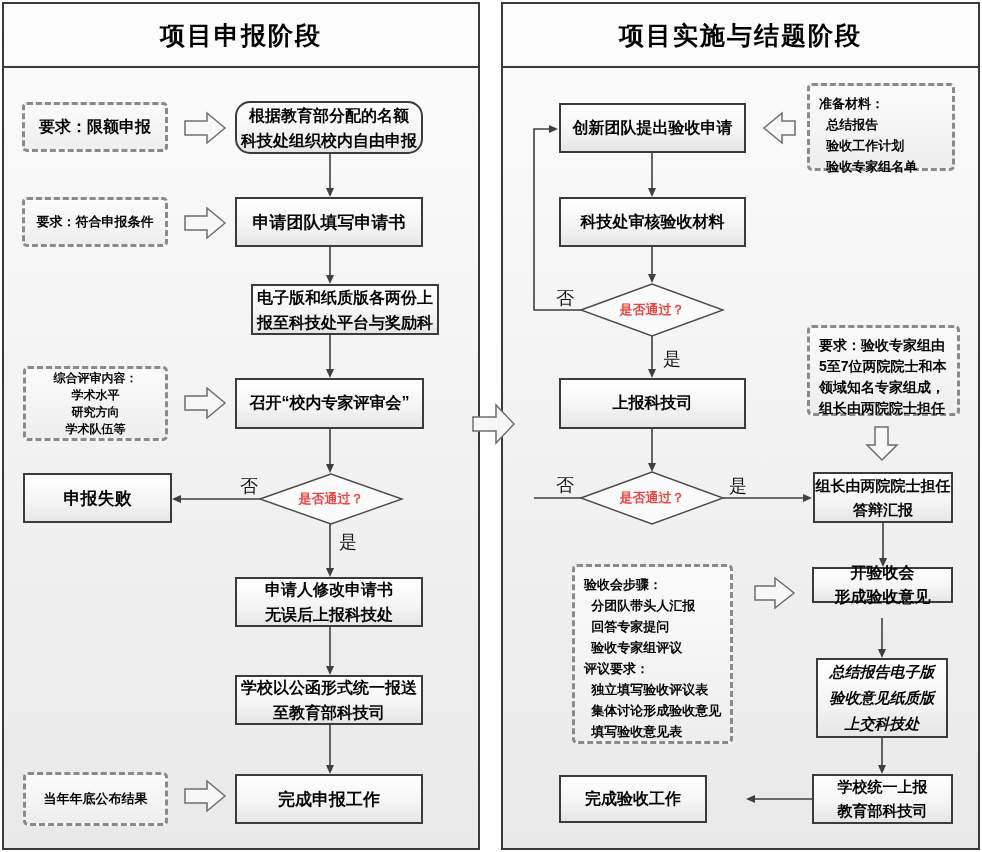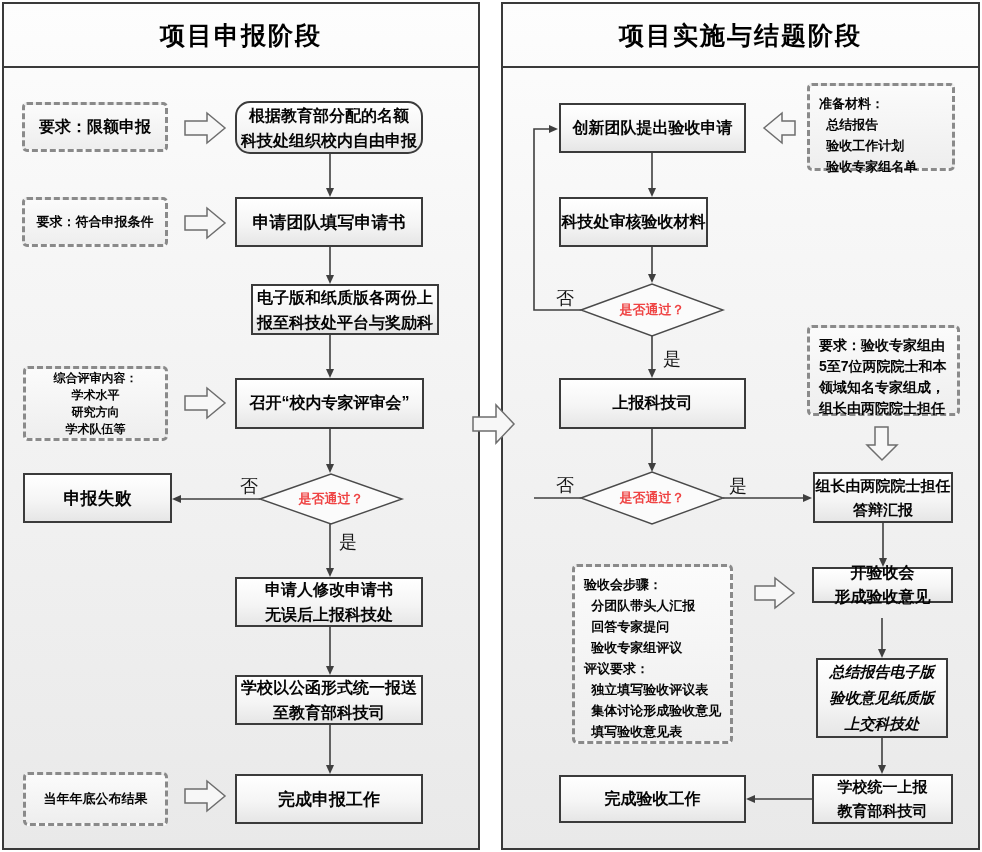--- a/index.html
+++ b/index.html
@@ -145,21 +145,21 @@
 
   <div class="node dashed" style="left:23px;top:772px;width:145px;height:54px;font-size:13px;">当年年底公布结果</div>
   <div class="node box" style="left:235px;top:774px;width:188px;height:50px;font-size:17px;">完成申报工作</div>
 
   <div class="node box" style="left:559px;top:103px;width:187px;height:50px;font-size:16px;">创新团队提出验收申请</div>
   <div class="node dashed left-list" style="left:807px;top:83px;width:148px;height:88px;font-size:13px;line-height:21px;">准备材料：
   总结报告
   验收工作计划
   验收专家组名单</div>
 
-  <div class="node box" style="left:559px;top:197px;width:149px;height:50px;font-size:16px;">科技处审核验收材料</div>
+  <div class="node box" style="left:559px;top:197px;width:187px;height:50px;font-size:16px;">科技处审核验收材料</div>
 
   <div class="dtext" style="left:587px;top:301px;width:130px;line-height:18px;">是否通过？</div>
   <div class="lbl" style="left:556px;top:286px;">否</div>
   <div class="lbl" style="left:663px;top:347px;">是</div>
 
   <div class="node box" style="left:559px;top:378px;width:187px;height:51px;font-size:16px;">上报科技司</div>
   <div class="node dashed left-list" style="left:807px;top:325px;width:153px;height:91px;font-size:14px;line-height:21px;">要求：验收专家组由
 5至7位两院院士和本
 领域知名专家组成，
 组长由两院院士担任</div>
@@ -181,15 +181,15 @@
   填写验收意见表</div>
   <div class="node box" style="left:812px;top:567px;width:141px;height:36px;font-size:16px;line-height:24px;">开验收会
 形成验收意见</div>
 
   <div class="node box" style="left:816px;top:658px;width:132px;height:80px;font-size:15px;line-height:26px;font-style:italic;">总结报告电子版
 验收意见纸质版
 上交科技处</div>
 
   <div class="node box" style="left:812px;top:774px;width:141px;height:50px;font-size:15px;line-height:24px;">学校统一上报
 教育部科技司</div>
-  <div class="node box" style="left:559px;top:775px;width:187px;height:48px;font-size:16px;">完成验收工作</div>
+  <div class="node box" style="left:559px;top:775px;width:148px;height:48px;font-size:16px;">完成验收工作</div>
 
 </div>
 
 </body></html>

